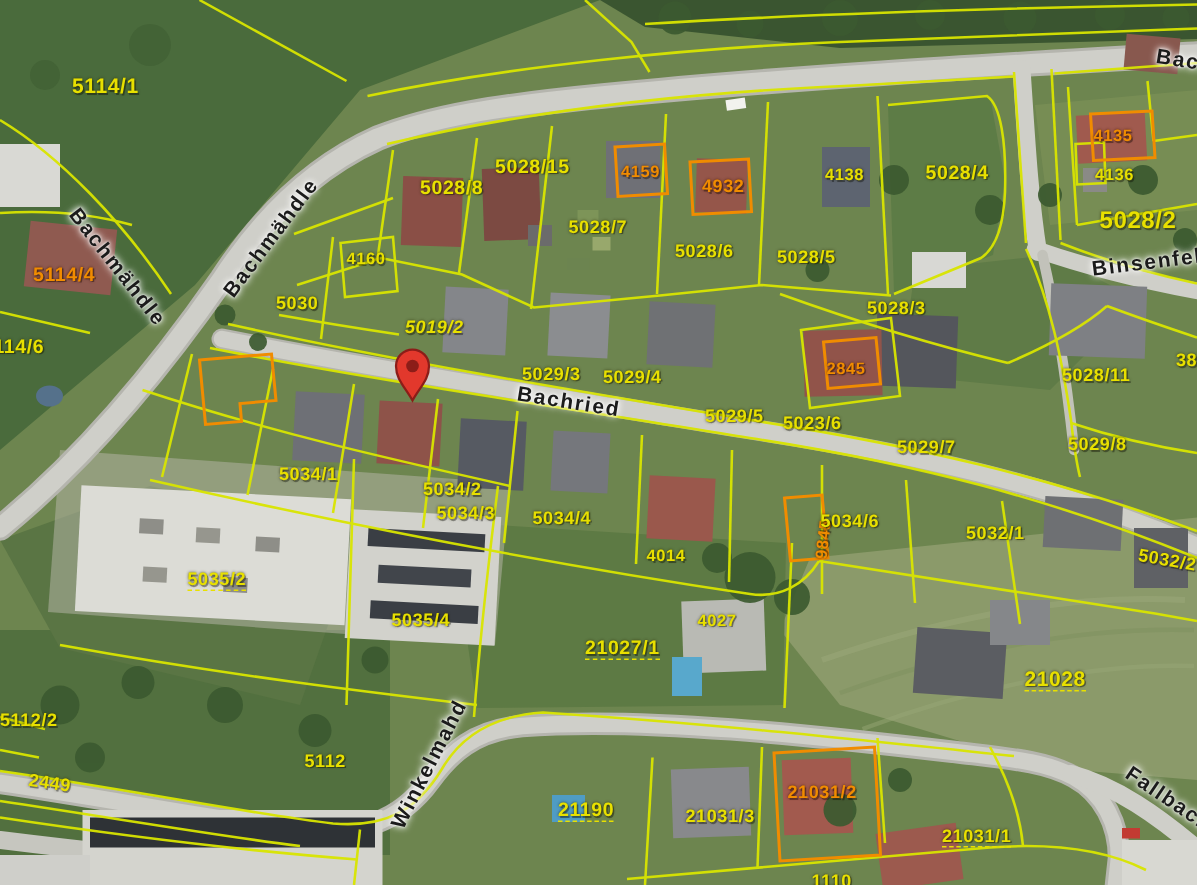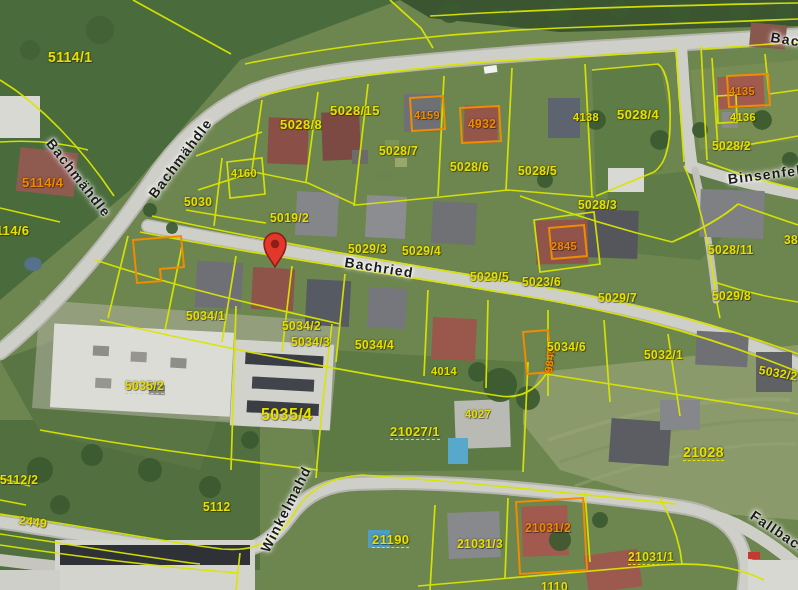--- a/index.html
+++ b/index.html
@@ -235,51 +235,51 @@
   </svg>
 
   <div class="layer" id="labels">
       <div class="plabel" style="left: 48px; top: 50px; font-size: 14px;">5114/1</div>
       <div class="plabel o" style="left: 22px; top: 176px; font-size: 13px;">5114/4</div>
       <div class="plabel" style="left: -12px; top: 224px; font-size: 13px;">5114/6</div>
       <div class="plabel" style="left: 280px; top: 118px; font-size: 13px;">5028/8</div>
       <div class="plabel" style="left: 330px; top: 104px; font-size: 13px;">5028/15</div>
       <div class="plabel o" style="left: 414px; top: 110px; font-size: 11px;">4159</div>
       <div class="plabel o" style="left: 468px; top: 118px; font-size: 12px;">4932</div>
-      <div class="plabel" style="left: 550px; top: 112px; font-size: 11px; margin-left: 23px;">4138</div>
+      <div class="plabel" style="left: 550px; top: 112px; font-size: 11px;">4138</div>
       <div class="plabel" style="left: 617px; top: 108px; font-size: 13px;">5028/4</div>
       <div class="plabel o" style="left: 729px; top: 86px; font-size: 11px;">4135</div>
       <div class="plabel" style="left: 730px; top: 112px; font-size: 11px;">4136</div>
       <div class="plabel" style="left: 379px; top: 145px; font-size: 12px;">5028/7</div>
       <div class="plabel" style="left: 450px; top: 161px; font-size: 12px;">5028/6</div>
       <div class="plabel" style="left: 518px; top: 165px; font-size: 12px;">5028/5</div>
-      <div class="plabel" style="left: 712px; top: 140px; font-size: 12px;">5028/2</div>
+      <div class="plabel" style="left: 733px; top: 140px; font-size: 16px;">5028/2</div>
       <div class="plabel" style="left: 578px; top: 199px; font-size: 12px;">5028/3</div>
       <div class="plabel" style="left: 184px; top: 196px; font-size: 12px;">5030</div>
       <div class="plabel" style="left: 231px; top: 168px; font-size: 11px;">4160</div>
-      <div class="plabel" style="left: 270px; top: 212px; font-size: 12px;">5019/2</div>
+      <div class="plabel" style="left: 270px; top: 212px; font-size: 12px; font-style: italic;">5019/2</div>
       <div class="plabel" style="left: 348px; top: 243px; font-size: 12px;">5029/3</div>
       <div class="plabel" style="left: 402px; top: 245px; font-size: 12px;">5029/4</div>
       <div class="plabel" style="left: 470px; top: 271px; font-size: 12px;">5029/5</div>
       <div class="plabel" style="left: 522px; top: 276px; font-size: 12px; text-align: right;">5023/6</div>
       <div class="plabel o" style="left: 551px; top: 241px; font-size: 11px;">2845</div>
       <div class="plabel" style="left: 598px; top: 292px; font-size: 12px;">5029/7</div>
       <div class="plabel" style="left: 708px; top: 244px; font-size: 12px;">5028/11</div>
       <div class="plabel" style="left: 784px; top: 234px; font-size: 12px;">385</div>
       <div class="plabel" style="left: 712px; top: 290px; font-size: 12px;">5029/8</div>
       <div class="plabel" style="left: 186px; top: 310px; font-size: 12px;">5034/1</div>
       <div class="plabel" style="left: 238px; top: 320px; font-size: 12px; padding-left: 44px;">5034/2</div>
       <div class="plabel" style="left: 291px; top: 336px; font-size: 12px;">5034/3</div>
       <div class="plabel" style="left: 355px; top: 339px; font-size: 12px;">5034/4</div>
       <div class="plabel o" style="left: 543px; top: 372px; font-size: 11px; transform: rotate(-83deg);">9845</div>
       <div class="plabel" style="left: 547px; top: 341px; font-size: 12px;">5034/6</div>
       <div class="plabel" style="left: 644px; top: 349px; font-size: 12px;">5032/1</div>
       <div class="plabel" style="left: 760px; top: 364px; font-size: 12px; transform: rotate(10deg);">5032/2</div>
       <div class="plabel u" style="left: 102px; top: 380px; font-size: 12px;">5035/2</div>
-      <div class="plabel" style="left: 261px; top: 407px; font-size: 16px;">5035/4</div>
+      <div class="plabel" style="left: 261px; top: 407px; font-size: 12px;">5035/4</div>
       <div class="plabel" style="left: 431px; top: 366px; font-size: 11px;">4014</div>
       <div class="plabel" style="left: 465px; top: 409px; font-size: 11px;">4027</div>
       <div class="plabel u" style="left: 367px; top: 425px; font-size: 13px;">21027/1</div>
       <div class="plabel u" style="left: 660px; top: 445px; font-size: 14px;">21028</div>
       <div class="plabel" style="left: 0px; top: 474px; font-size: 12px;">5112/2</div>
       <div class="plabel" style="left: 20px; top: 514px; font-size: 12px; transform: rotate(8deg);">2449</div>
       <div class="plabel" style="left: 203px; top: 501px; font-size: 12px;">5112</div>
       <div class="plabel u" style="left: 349px; top: 533px; font-size: 13px;">21190</div>
       <div class="plabel" style="left: 457px; top: 538px; font-size: 12px;">21031/3</div>
       <div class="plabel o" style="left: 525px; top: 522px; font-size: 12px;">21031/2</div>

